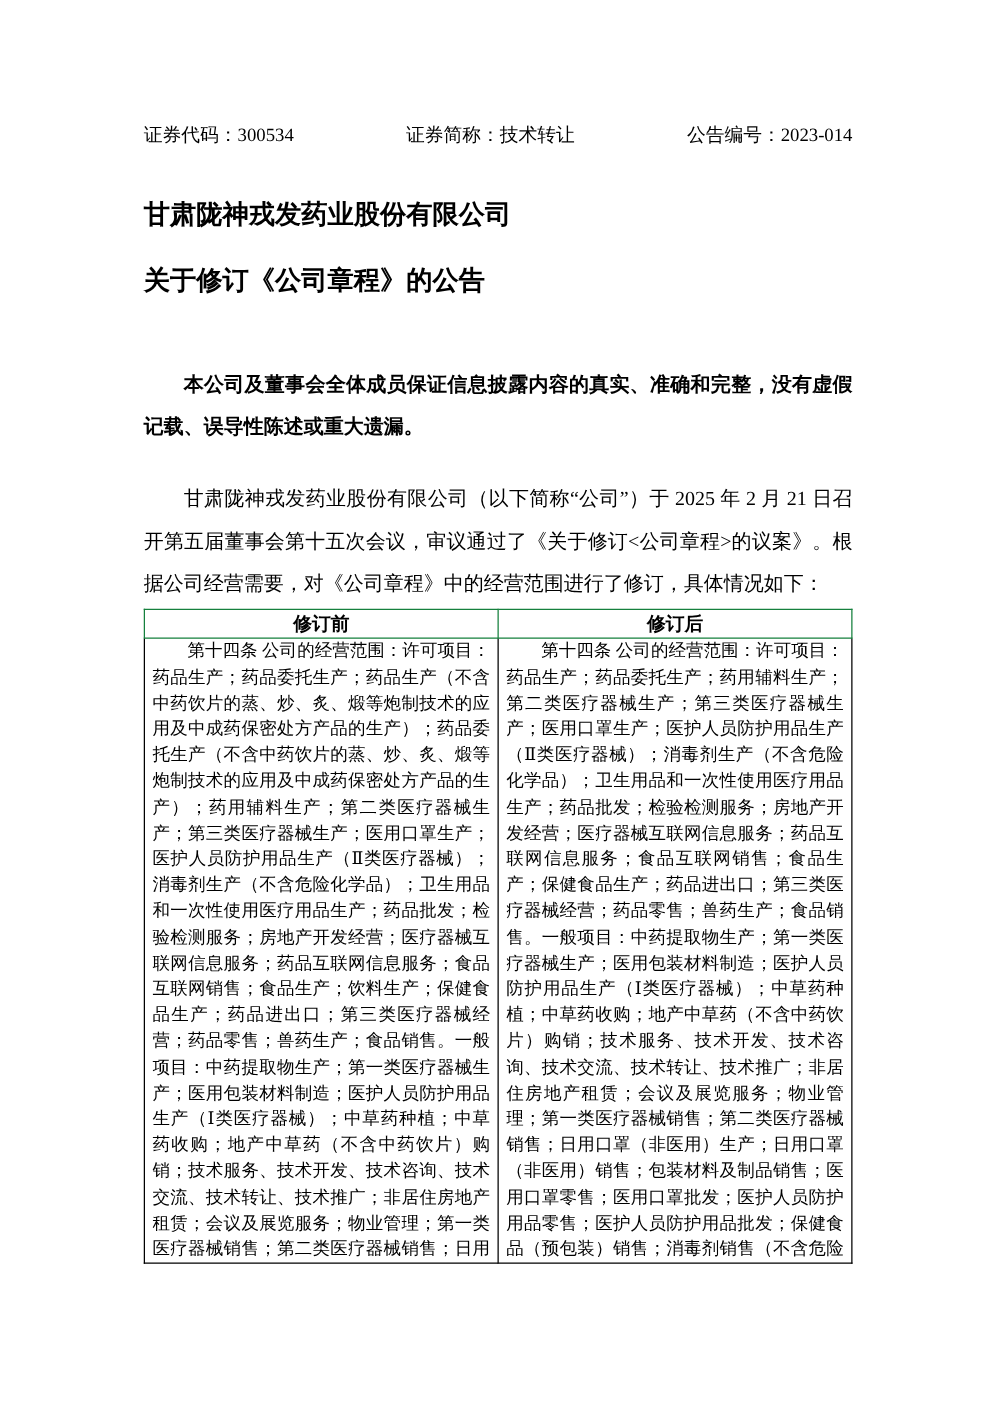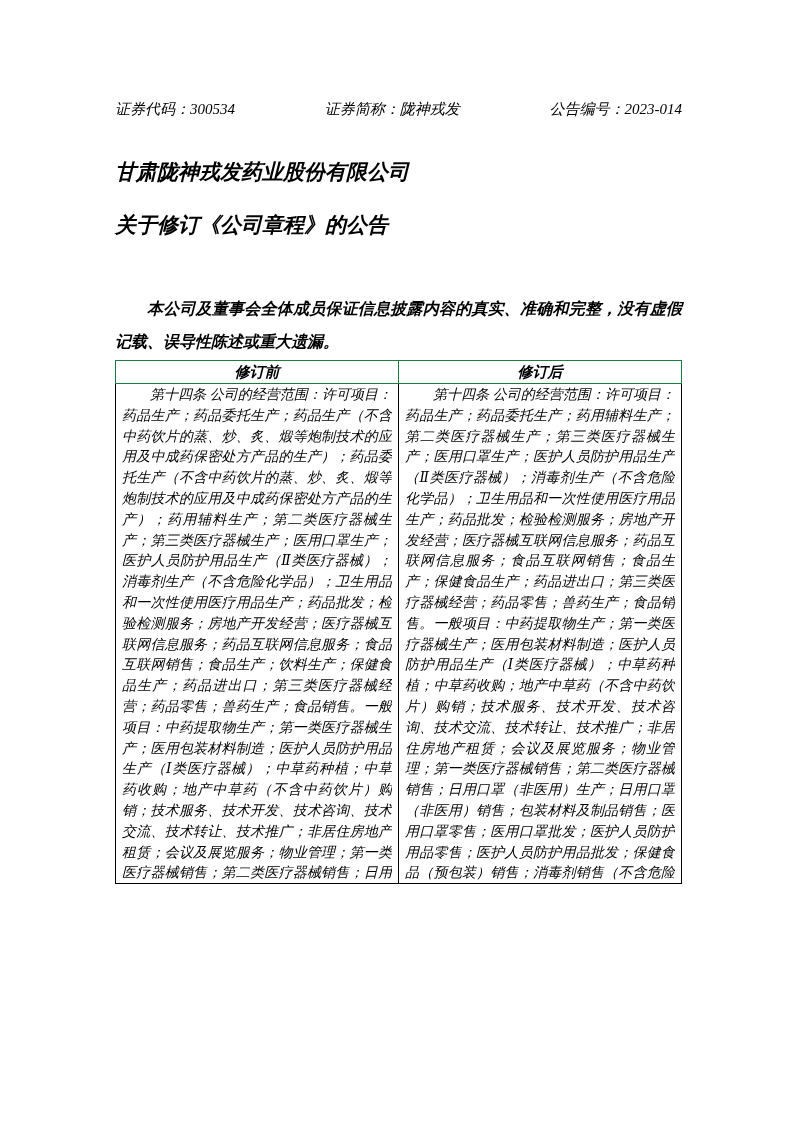--- a/index.html
+++ b/index.html
@@ -5,21 +5,20 @@
   html,body{margin:0;padding:0;background:#ffffff;}
   .page{
     position:relative;
     width:794px;height:1122px;
     background:#ffffff;
     box-sizing:border-box;
     padding:100px 112px 0 115px;
     color:#000;
     font-family:"Liberation Serif","DejaVu Serif",serif;
     overflow:hidden;
-    font-style:italic;
   }
   .doc-header{
     display:flex;
     justify-content:space-between;
     font-size:15px;
     line-height:18px;
     font-family:"Liberation Serif","DejaVu Serif",serif;
   }
   .title{
     text-align:left;
@@ -87,29 +86,30 @@
     overflow:hidden;
   }
 </style>
 </head>
 <body>
 
 <div class="page">
 
   <div class="doc-header">
     <span>证券代码：300534</span>
-    <span>证券简称：陇神戎发</span>
+    <span>证券简称：技术转让</span>
     <span>公告编号：2023-014</span>
   </div>
 
   <div class="title title-1">甘肃陇神戎发药业股份有限公司</div>
   <div class="title title-2">关于修订《公司章程》的公告</div>
 
   <p class="declaration">本公司及董事会全体成员保证信息披露内容的真实、准确和完整，没有虚假记载、误导性陈述或重大遗漏。</p>
 
+  <p class="body-para">甘肃陇神戎发药业股份有限公司（以下简称“公司”）于 2025 年 2 月 21 日召开第五届董事会第十五次会议，审议通过了《关于修订&lt;公司章程&gt;的议案》。根据公司经营需要，对《公司章程》中的经营范围进行了修订，具体情况如下：</p>
 
 
   <table class="revision-table">
     <thead>
       <tr>
         <th>修订前</th>
         <th>修订后</th>
       </tr>
     </thead>
     <tbody>

